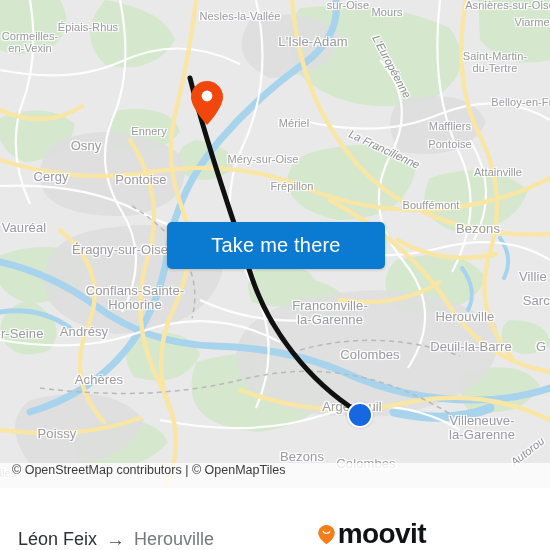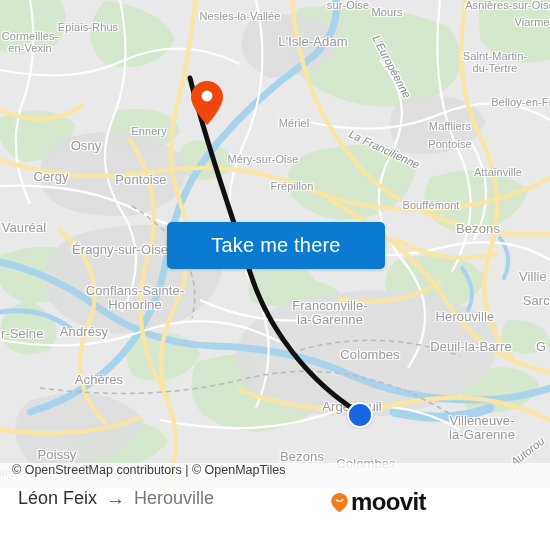--- a/index.html
+++ b/index.html
@@ -66,30 +66,30 @@
     position:absolute; left:0; top:463px; width:550px; height:25px;
     background:rgba(255,255,255,.78);
     display:flex; 
     padding-left:12px;
     font-size:12.5px; color:#3a3a3a;
   }
 
   
   .footer {
     position:absolute; left:0; top:488px; width:444px; height:62px;
-    background:#ffffff; display:flex; align-items:flex-start;
+    background:#ffffff; display:flex; align-items:flex-end;
     padding:0 18px;
   }
   .trip { display:flex; align-items:center; gap:9px; }
   .trip-from { font-size:18px; color:#2f3033; }
   .trip-arrow { font-size:19px; color:#4a4b4e; line-height:1; }
   .trip-to { font-size:18px; color:#77787c; }
   .brand { margin-left:auto; display:flex; align-items:center; gap:1px; }
   .brand-mark { width:21px; height:21px; display:block; }
-  .brand-word { font-size:24px; font-weight:bold; color:#111215; letter-spacing:-.6px; }
+  .brand-word { font-size:28px; font-weight:bold; color:#111215; letter-spacing:-.6px; }
 </style>
 </head>
 <body>
 
 <div id="app">
 
   <div class="map">
 
     <svg width="550" height="488">
       <rect x="0" y="0" width="550" height="488" fill="#e9e9e9"></rect>
@@ -194,21 +194,21 @@
         <div class="lbl s2" style="left: 450px; top: 127px;">Maffliers</div>
         <div class="lbl s2" style="left: 450px; top: 145px;">Pontoise</div>
         <div class="lbl s2" style="left: 498px; top: 173px;">Attainville</div>
         <div class="lbl s2" style="left: 431px; top: 206px;">Bouffémont</div>
         <div class="lbl s4" style="left: 478px; top: 229px;">Bezons</div>
         <div class="lbl s3" style="left: 120px; top: 250px;">Éragny-sur-Oise</div>
         <div class="lbl s3" style="left: 135px; top: 298px;">Conflans-Sainte-<br>Honorine</div>
         <div class="lbl s3" style="left: 84px; top: 332px;">Andrésy</div>
         <div class="lbl s3" style="left: 20px; top: 334px;">-r-Seine</div>
         <div class="lbl s3" style="left: 99px; top: 380px;">Achères</div>
-        <div class="lbl s3" style="left: 57px; top: 455px;">Poissy</div>
+        <div class="lbl s3" style="left: 57px; top: 434px;">Poissy</div>
         <div class="lbl s3" style="left: 330px; top: 313px;">Franconville-<br>la-Garenne</div>
         <div class="lbl s3" style="left: 465px; top: 317px;">Herouville</div>
         <div class="lbl s3" style="left: 370px; top: 355px;">Colombes</div>
         <div class="lbl s3" style="left: 471px; top: 347px;">Deuil-la-Barre</div>
         <div class="lbl s3" style="left: 533px; top: 277px;">Villie</div>
         <div class="lbl s3" style="left: 540px; top: 301px;">Sarce</div>
         <div class="lbl s3" style="left: 541px; top: 347px;">G</div>
         <div class="lbl s3" style="left: 352px; top: 407px;">Argenteuil</div>
         <div class="lbl s3" style="left: 482px; top: 428px;">Villeneuve-<br>la-Garenne</div>
         <div class="lbl s3" style="left: 302px; top: 457px;">Bezons</div>

